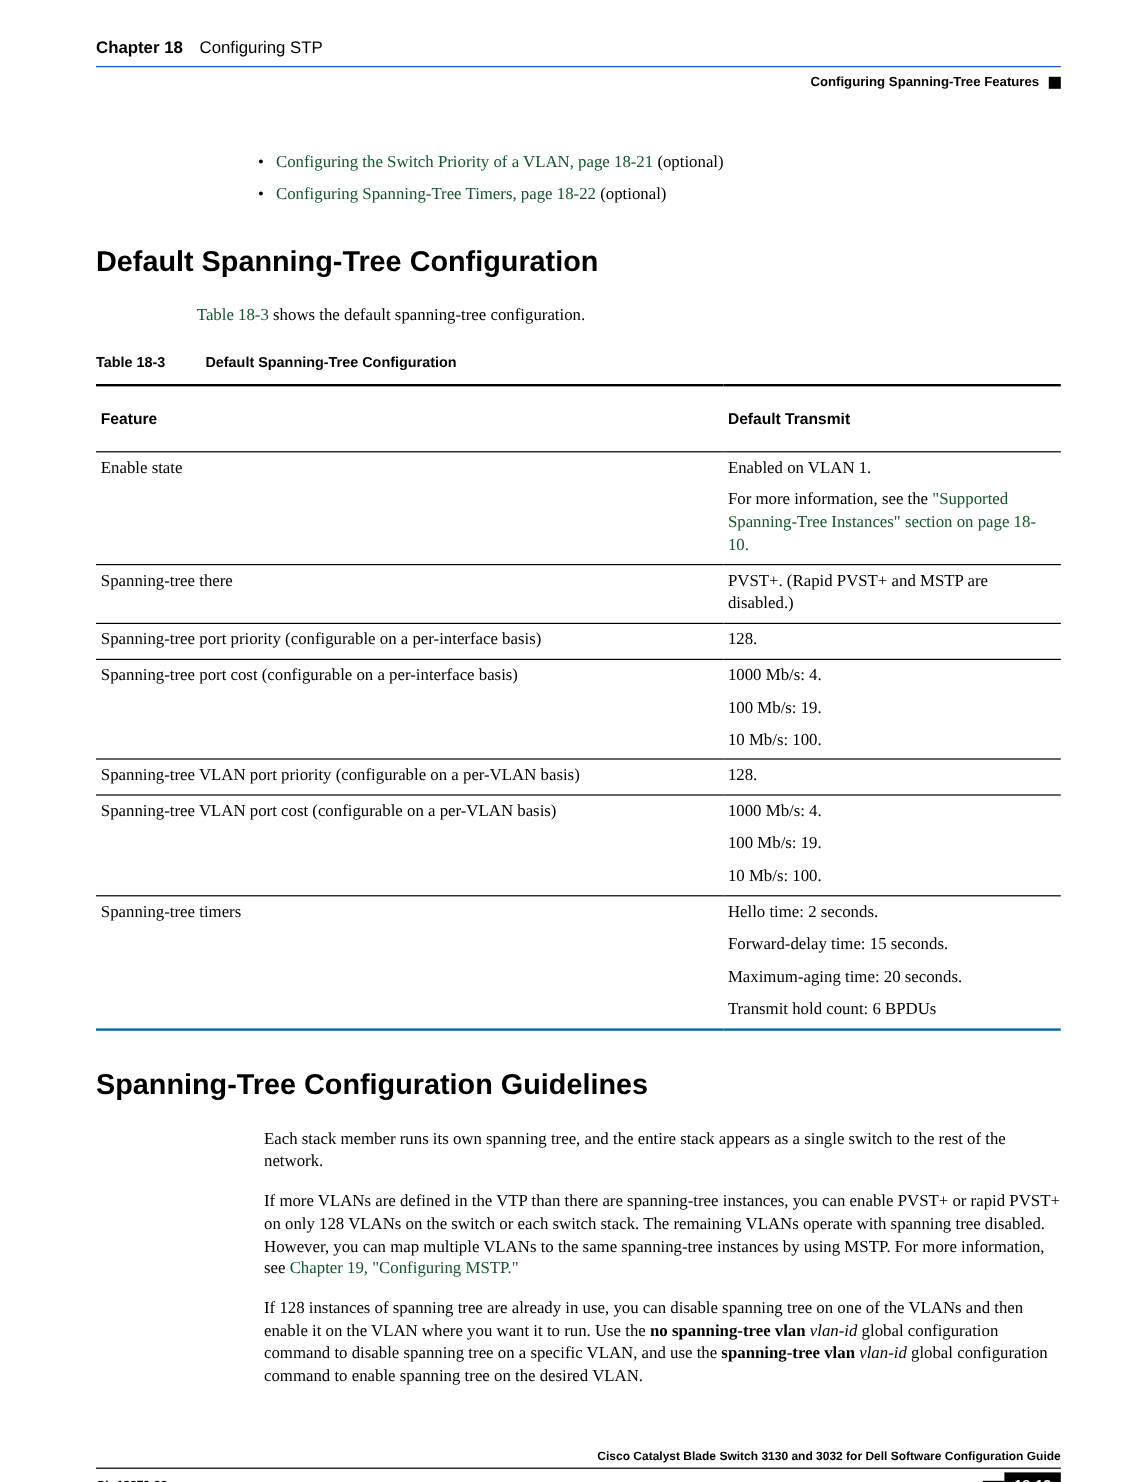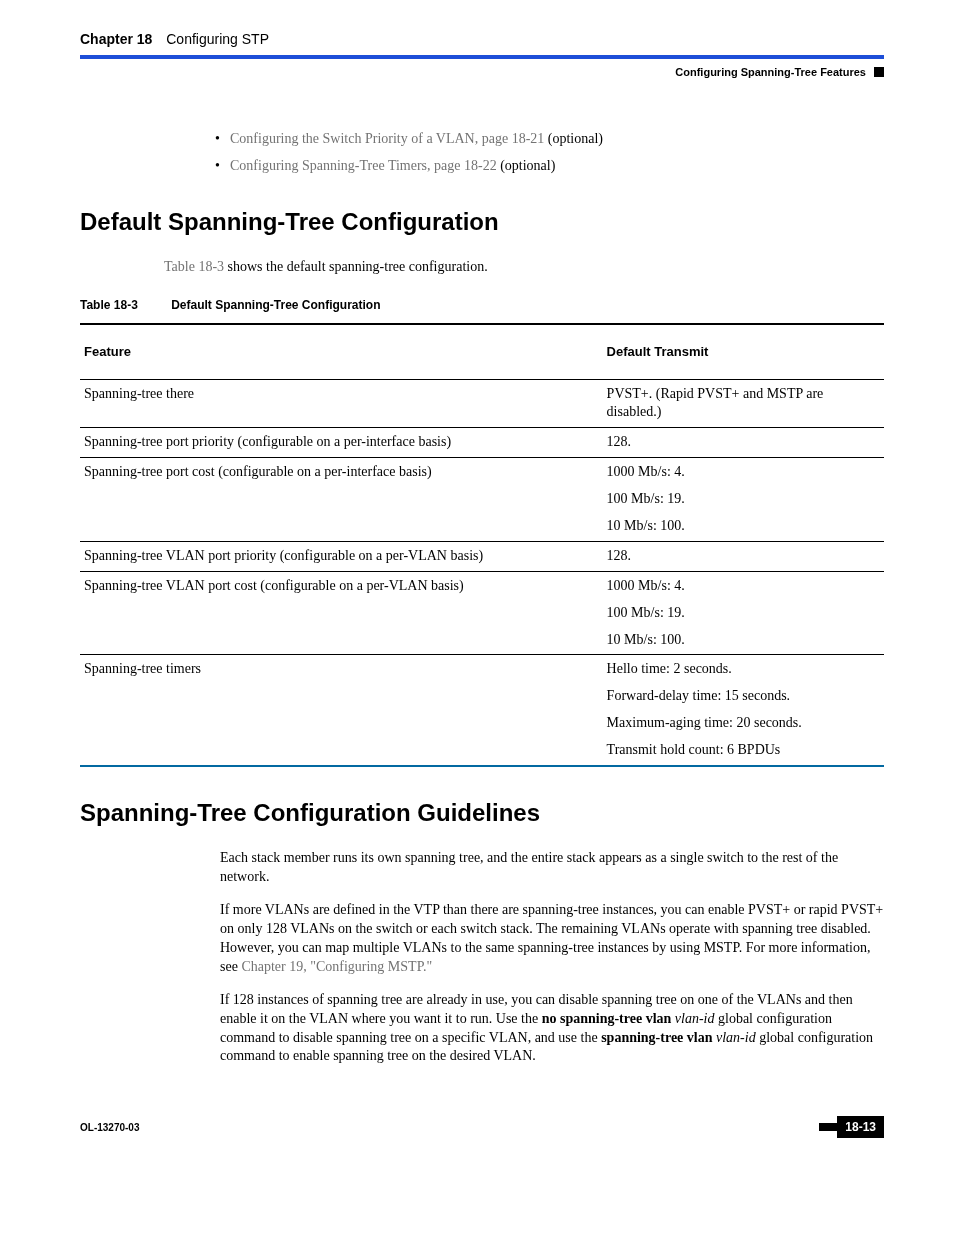--- a/index.html
+++ b/index.html
@@ -21,38 +21,38 @@
   }
   .header-left { font-weight: bold; }
   .header-left .normal { font-weight: normal; margin-left: 10px; }
   .header-sub {
     display: flex;
     justify-content: flex-end;
     align-items: center;
     font-family: Arial, Helvetica, sans-serif;
     font-size: 11px;
     font-weight: bold;
-    border-top: 4px solid #1d4ed8;
+    border-top: 1px solid #1d4ed8;
     padding-top: 6px;
     margin-bottom: 50px;
   }
   .header-sub .box { width: 10px; height: 10px; background: #000; margin-left: 8px; }
   ul.bullets {
     list-style: none;
     padding-left: 150px;
     margin: 0 0 30px 0;
   }
   ul.bullets li { margin-bottom: 8px; position: relative; }
   ul.bullets li::before {
     content: "•";
     position: absolute;
     left: -15px;
     top: 0;
   }
-  a.link { color: #737373; text-decoration: none; }
+  a.link { color: #14532d; text-decoration: none; }
   h2.section {
     font-family: Arial, Helvetica, sans-serif;
     font-weight: bold;
     font-size: 24px;
     margin: 30px 0 20px 0;
   }
   .intro-para { margin-left: 84px; margin-bottom: 20px; }
   .table-caption {
     font-family: Arial, Helvetica, sans-serif;
     font-size: 12px;
@@ -160,20 +160,29 @@
 
 <table class="cfg">
   <thead>
     <tr>
       <th>Feature</th>
       <th>Default Transmit</th>
     </tr>
   </thead>
   <tbody>
     <tr>
+      <td class="feature-col">Enable state</td>
+      <td class="setting-col">
+        <span>Enabled on VLAN 1.</span>
+        <span class="ml">
+          <span>For more information, see the </span><a href="#" class="link">"Supported Spanning-Tree Instances" section on page 18-10.</a>
+        </span>
+      </td>
+    </tr>
+    <tr>
       <td class="feature-col">Spanning-tree there</td>
       <td class="setting-col">PVST+. (Rapid PVST+ and MSTP are disabled.)</td>
     </tr>
     <tr>
       <td class="feature-col">Spanning-tree port priority (configurable on a per-interface basis)</td>
       <td class="setting-col">128.</td>
     </tr>
     <tr>
       <td class="feature-col">Spanning-tree port cost (configurable on a per-interface basis)</td>
       <td class="setting-col">
@@ -212,20 +221,21 @@
 
 <p class="body-para">
   <span>If more VLANs are defined in the VTP than there are spanning-tree instances, you can enable PVST+ or rapid PVST+ on only 128 VLANs on the switch or each switch stack. The remaining VLANs operate with spanning tree disabled. However, you can map multiple VLANs to the same spanning-tree instances by using MSTP. For more information, see </span><a href="#" class="link">Chapter 19, "Configuring MSTP."</a>
 </p>
 
 <p class="body-para">
   <span>If 128 instances of spanning tree are already in use, you can disable spanning tree on one of the VLANs and then enable it on the VLAN where you want it to run. Use the </span><span class="bold">no spanning-tree vlan</span><span class="italic"> vlan-id </span><span>global configuration command to disable spanning tree on a specific VLAN, and use the </span><span class="bold">spanning-tree vlan</span><span class="italic"> vlan-id </span><span>global configuration command to enable spanning tree on the desired VLAN.</span>
 </p>
 
 <div class="footer">
+  <div class="footer-line1">Cisco Catalyst Blade Switch 3130 and 3032 for Dell Software Configuration Guide</div>
   <div class="footer-line2">
     <span>OL-13270-03</span>
     <span class="footer-right-group">
       <span class="box"></span>
       <span class="page-num">18-13</span>
     </span>
   </div>
 </div>
 
 </body></html>

